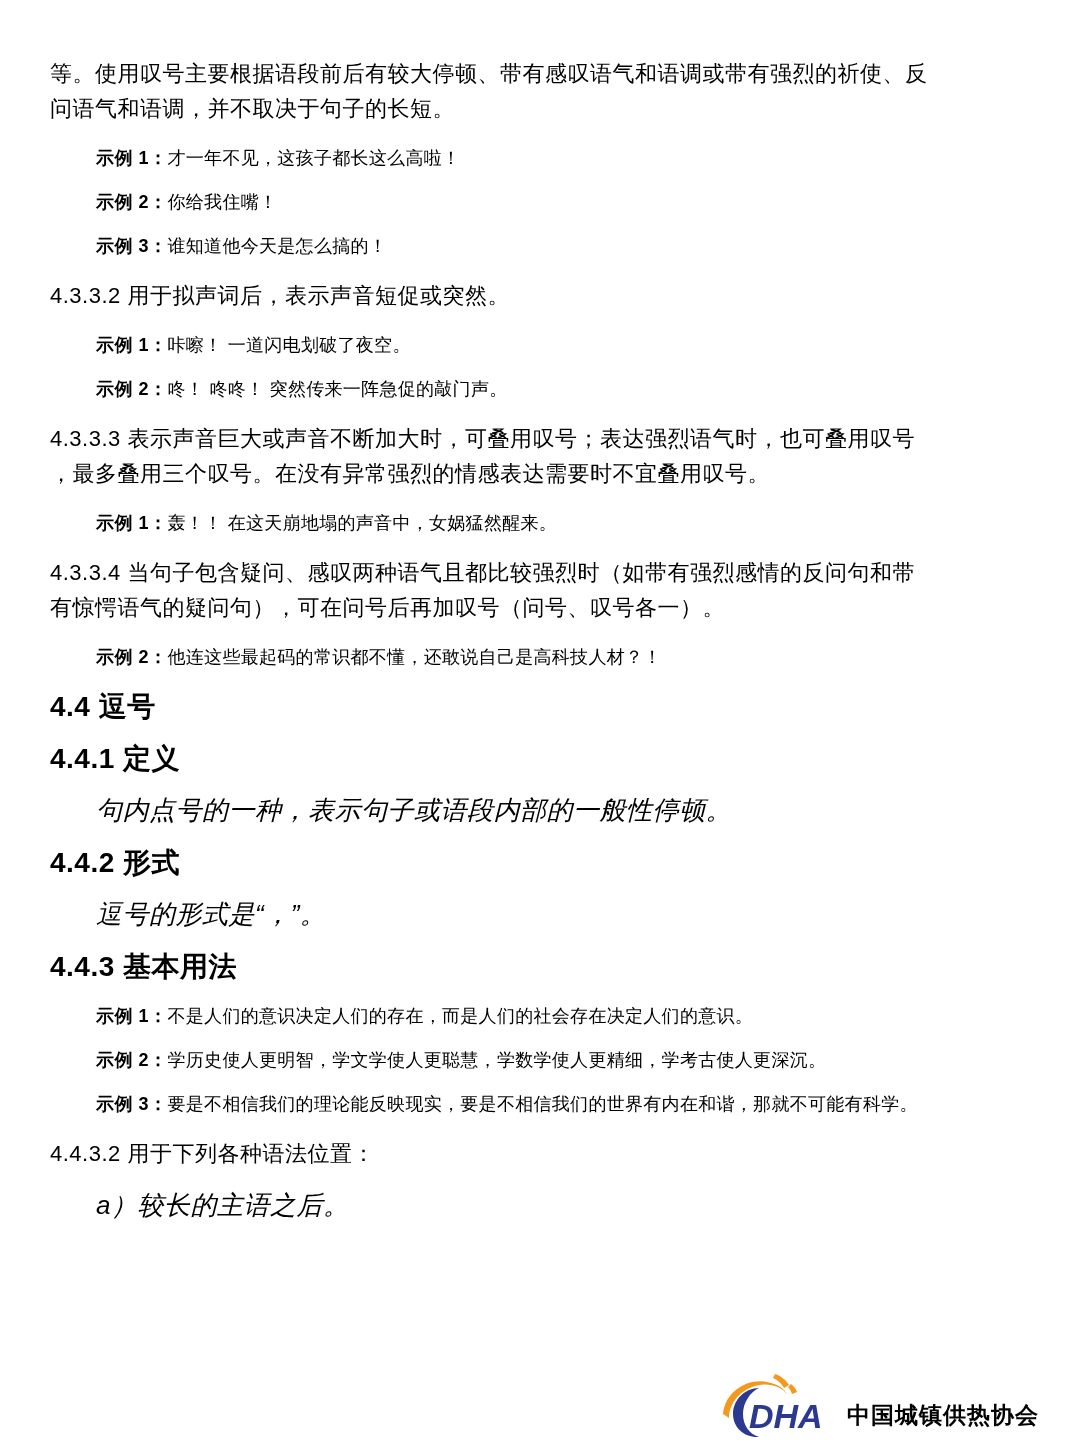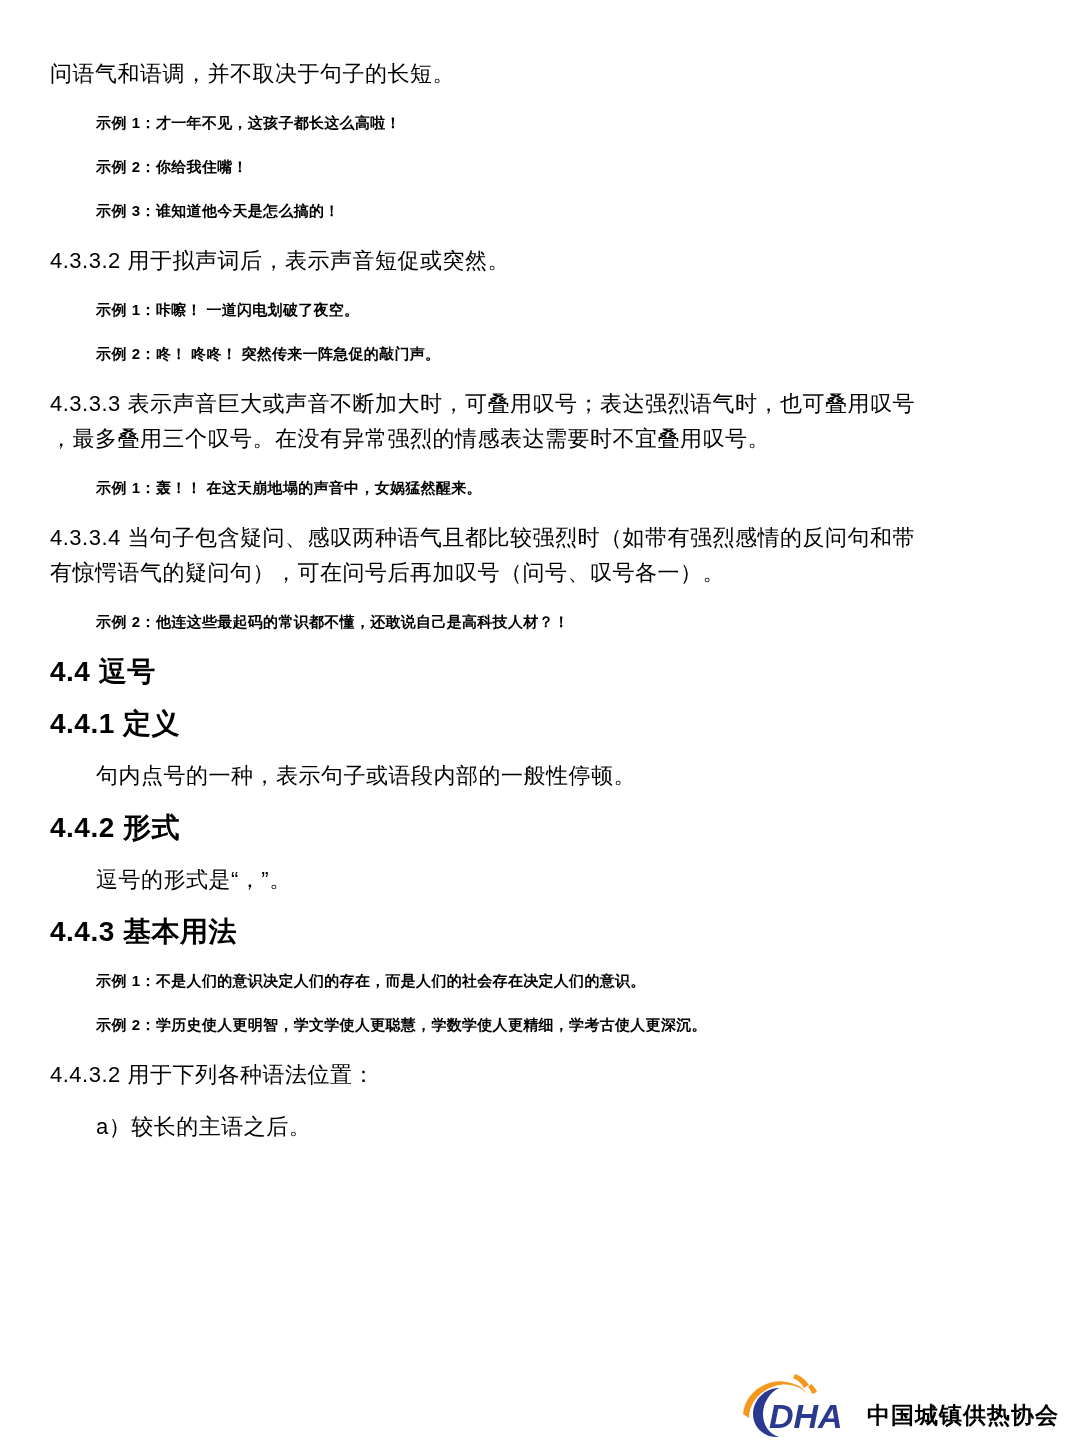--- a/index.html
+++ b/index.html
@@ -27,58 +27,59 @@
   }
   .para .pline { white-space: nowrap; }
   .heading {
     font-size: 28px;
     line-height: 35px;
     font-weight: bold;
     margin: 17px 0;
     letter-spacing: 0.5px;
   }
   .indent-para {
-    font-size: 22px;
+    font-size: 26px;
     line-height: 35px;
     margin: 17px 0 17px 46px;
     letter-spacing: 0.5px;
+    font-style: italic;
   }
   .example {
-    font-size: 15px;
+    font-size: 18px;
     line-height: 24px;
     margin: 20px 0 20px 46px;
     letter-spacing: 0.3px;
     white-space: nowrap;
-    font-weight: bold;
   }
   .example b { letter-spacing: 0.5px; }
   .logo {
     position: absolute;
     top: 1372px;
-    right: 16px;
+    right: 36px;
     display: flex;
     align-items: center;
     gap: 10px;
   }
   .logo-mark { display: block; }
   .org-name {
     font-size: 23px;
     font-weight: bold;
     letter-spacing: 1px;
     color: #2b3990;
     line-height: 1;
     padding-top: 14px;
   }
 </style>
 </head>
 <body>
 
 <div class="page">
   <div class="content" id="doc-content">
       <div class="para">
+        <div class="pline">等。使用叹号主要根据语段前后有较大停顿、带有感叹语气和语调或带有强烈的祈使、反</div>
         <div class="pline">问语气和语调，并不取决于句子的长短。</div>
       </div>
       <div class="example"><b>示例 1：</b><span>才一年不见，这孩子都长这么高啦！</span></div>
       <div class="example"><b>示例 2：</b><span>你给我住嘴！</span></div>
       <div class="example"><b>示例 3：</b><span>谁知道他今天是怎么搞的！</span></div>
       <div class="para">
         <div class="pline">4.3.3.2 用于拟声词后，表示声音短促或突然。</div>
       </div>
       <div class="example"><b>示例 1：</b><span>咔嚓！ 一道闪电划破了夜空。</span></div>
       <div class="example"><b>示例 2：</b><span>咚！ 咚咚！ 突然传来一阵急促的敲门声。</span></div>
@@ -93,20 +94,21 @@
       </div>
       <div class="example"><b>示例 2：</b><span>他连这些最起码的常识都不懂，还敢说自己是高科技人材？！</span></div>
       <div class="heading">4.4 逗号</div>
       <div class="heading">4.4.1 定义</div>
       <div class="indent-para">句内点号的一种，表示句子或语段内部的一般性停顿。</div>
       <div class="heading">4.4.2 形式</div>
       <div class="indent-para">逗号的形式是“，”。</div>
       <div class="heading">4.4.3 基本用法</div>
       <div class="example"><b>示例 1：</b><span>不是人们的意识决定人们的存在，而是人们的社会存在决定人们的意识。</span></div>
       <div class="example"><b>示例 2：</b><span>学历史使人更明智，学文学使人更聪慧，学数学使人更精细，学考古使人更深沉。</span></div>
+      <div class="example"><b>示例 3：</b><span>要是不相信我们的理论能反映现实，要是不相信我们的世界有内在和谐，那就不可能有科学。</span></div>
       <div class="para">
         <div class="pline">4.4.3.2 用于下列各种语法位置：</div>
       </div>
       <div class="indent-para">a）较长的主语之后。</div>
     </div>
 
   <div class="logo">
     <svg class="logo-mark" width="122" height="72" viewBox="0 0 122 72" xmlns="http://www.w3.org/2000/svg">
 
       <path id="logo-swoosh" d="M 8 42

